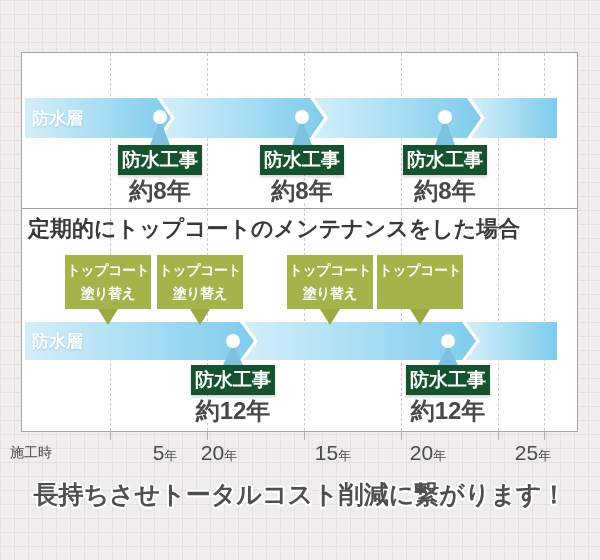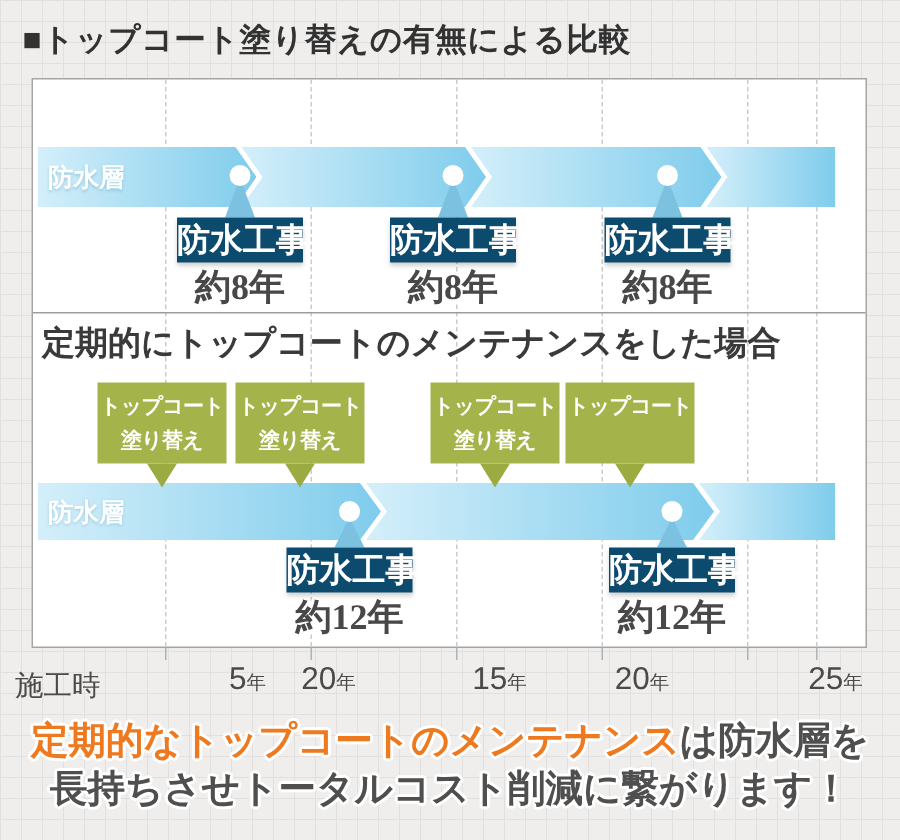--- a/index.html
+++ b/index.html
@@ -38,61 +38,59 @@
     position:absolute;width:14px;height:14px;border-radius:50%;background:#fff;z-index:5;
   }
   .tail-blue{
     position:absolute;width:0;height:0;z-index:4;
     border-left:10px solid transparent;border-right:10px solid transparent;
     border-bottom:26px solid #7cc2e0;
   }
   .tail-blue.short{border-bottom-width:20px;}
   .evt-label{
     position:absolute;width:84px;height:30px;line-height:30px;text-align:center;
-    background:#0c4a6e;color:#fff;font-size:22px;font-weight:bold;z-index:5;
+    background:#14532d;color:#fff;font-size:19px;font-weight:bold;z-index:5;
     box-shadow:0 2px 3px rgba(0,0,0,.18);white-space:nowrap;
   }
   .evt-years{
     position:absolute;width:110px;text-align:center;
     font-size:24px;font-weight:bold;color:#484848;z-index:3;white-space:nowrap;
     text-shadow:2px 0 0 #fff,-2px 0 0 #fff,0 2px 0 #fff,0 -2px 0 #fff,
       1.5px 1.5px 0 #fff,-1.5px -1.5px 0 #fff,1.5px -1.5px 0 #fff,-1.5px 1.5px 0 #fff;
-    font-family:Liberation Serif, serif;
   }
   .topcoat-box{
     position:absolute;width:86px;height:54px;background:#a5b44a;color:#fff;
     text-align:center;font-weight:bold;font-size:14px;line-height:23px;
     padding-top:4px;box-sizing:border-box;z-index:3;letter-spacing:-.5px;white-space:nowrap;
   }
   .tail-green{
     position:absolute;width:0;height:0;z-index:2;
     border-left:10px solid transparent;border-right:10px solid transparent;
     border-top:16px solid #9cab41;
   }
   .axis-tick{position:absolute;top:432px;width:0;height:8px;border-left:1px solid #b2b2b2;}
   .axis-label{position:absolute;top:441px;color:#4a4a4a;white-space:nowrap;}
   .axis-label .num{font-size:21px;}
   .axis-label .suffix{font-size:13px;}
-  .axis-label.origin{font-size:19px;}
+  .axis-label.origin{font-size:14px;}
   .axis-label.centered{transform:translateX(-50%);}
   .footer{
     position:absolute;left:0;top:478px;width:600px;text-align:center;
     font-size:25px;font-weight:bold;line-height:32px;color:#4f4f4f;z-index:2;
     text-shadow:2px 0 0 #fff,-2px 0 0 #fff,0 2px 0 #fff,0 -2px 0 #fff,
       1.5px 1.5px 0 #fff,-1.5px -1.5px 0 #fff,1.5px -1.5px 0 #fff,-1.5px 1.5px 0 #fff;
     white-space:nowrap;
   }
   .footer .highlight{color:#ee791e;}
 </style>
 </head>
 <body>
 
 <div class="stage">
 
-  <div class="page-title">■トップコート塗り替えの有無による比較</div>
 
   <div class="panel">
 
     <div class="vline" style="left:88px"></div>
     <div class="vline" style="left:185px"></div>
     <div class="vline" style="left:282px"></div>
     <div class="vline" style="left:379px"></div>
     <div class="vline" style="left:476px"></div>
     <div class="vline" style="left:522px"></div>
 
@@ -179,22 +177,21 @@
   </div>
   <div class="axis-label centered" style="left:219px;">
     <span class="num">20</span><span class="suffix">年</span>
   </div>
   <div class="axis-label centered" style="left:333px;">
     <span class="num">15</span><span class="suffix">年</span>
   </div>
   <div class="axis-label centered" style="left:428px;">
     <span class="num">20</span><span class="suffix">年</span>
   </div>
-  <div class="axis-label centered" style="left:533px;margin-left:24px;">
+  <div class="axis-label centered" style="left:533px;">
     <span class="num">25</span><span class="suffix">年</span>
   </div>
 
   <div class="footer">
-    <div><span class="highlight">定期的なトップコートのメンテナンス</span><span>は防水層を</span></div>
     <div>長持ちさせトータルコスト削減に繋がります！</div>
   </div>
 
 </div>
 
 </body></html>

